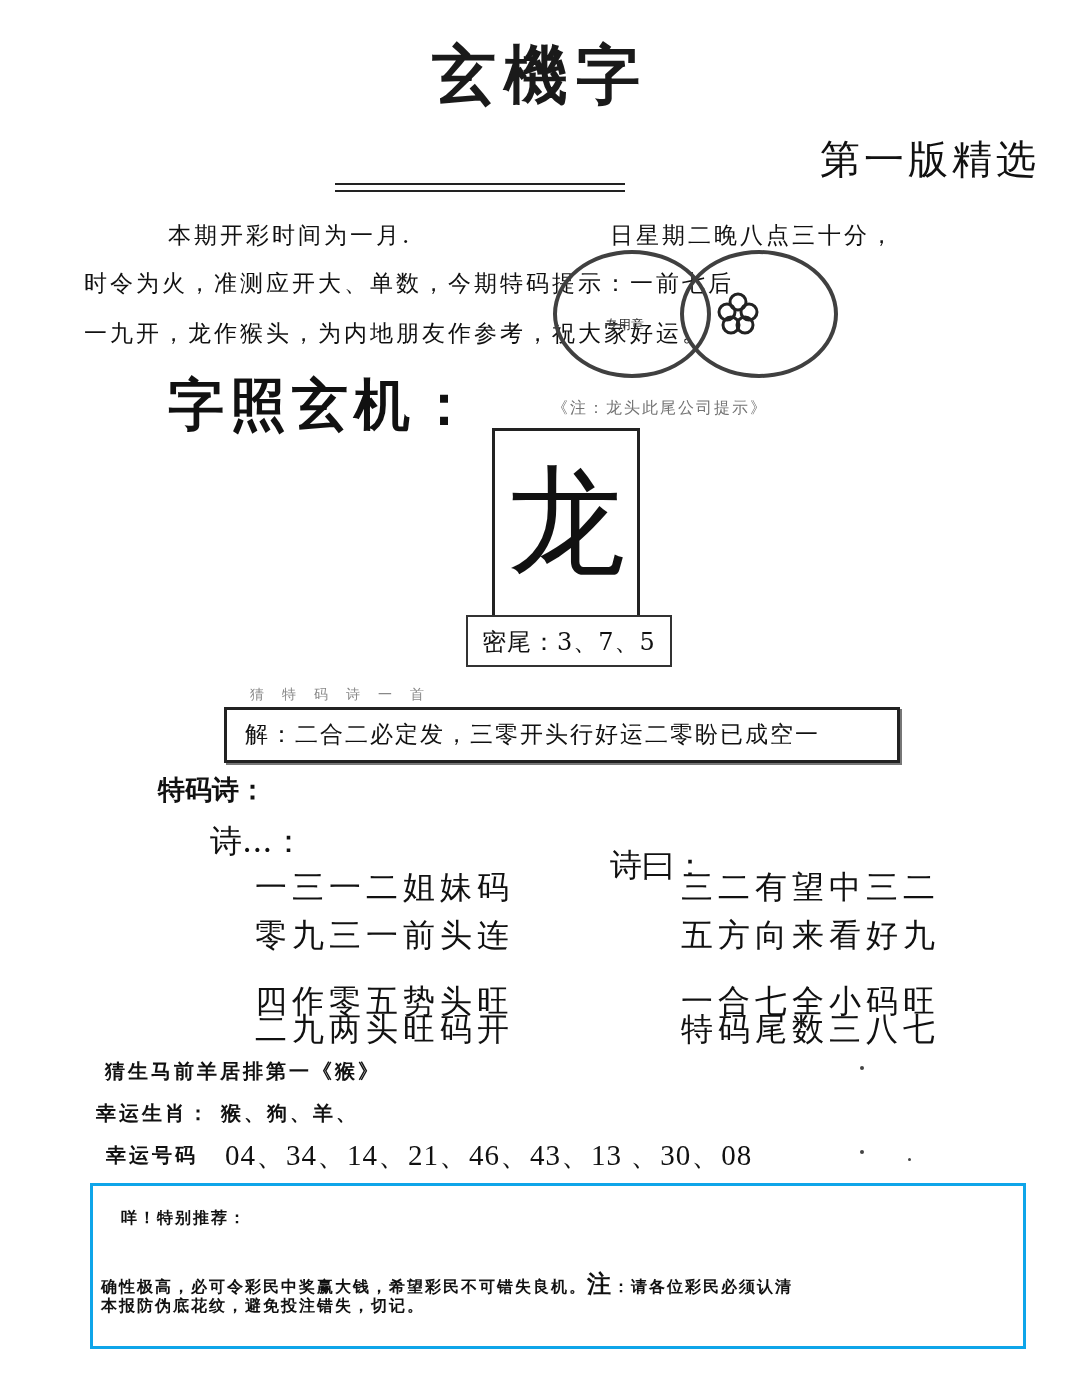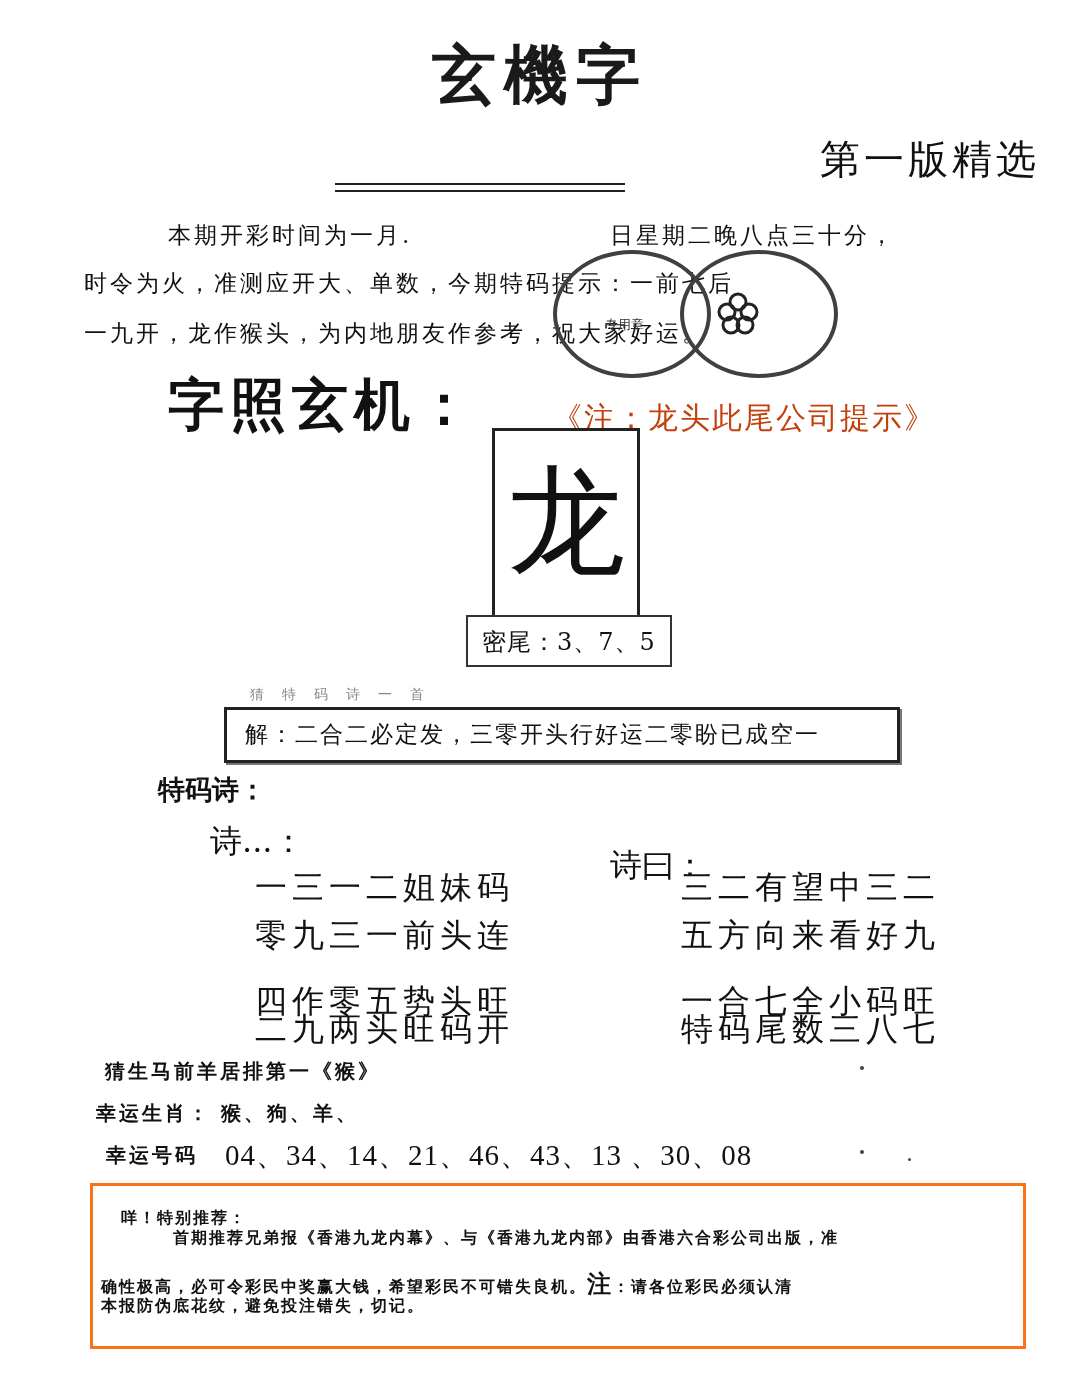--- a/index.html
+++ b/index.html
@@ -27,21 +27,21 @@
   
   .stamp {
     position: absolute; border: 4px solid #404040; border-radius: 50%;
     width: 150px; height: 120px; background: transparent;
   }
   .stamp.s1 { left: 553px; top: 250px; }
   .stamp.s2 { left: 680px; top: 250px; }
   .stamp-text { position: absolute; font-size: 13px; color: #333; }
   .flower { position: absolute; left: 715px; top: 290px; width: 46px; height: 46px; }
   .zodiac-title { left: 152px; top: 368px; font-size: 56px; font-weight: bold; letter-spacing: 6px; margin-left: 16px; }
-  .note { left: 552px; top: 398px; font-size: 30px; color: #c2410c; letter-spacing: 2px; }
+  .note { left: 552px; top: 398px; font-size: 16px; color: #737373; letter-spacing: 2px; }
   .dragon-box {
     position: absolute; left: 492px; top: 428px; width: 142px; height: 184px;
     border: 3px solid #222; background: #fff;
   }
   .dragon-char {
     position: absolute; left: 0; top: 20px; width: 142px; text-align: center;
     font-size: 118px; line-height: 140px; color: #111;
   }
   .tail-box {
     position: absolute; left: 466px; top: 615px; width: 202px; height: 48px;
@@ -62,21 +62,21 @@
   .pl-l { left: 255px; }
   .pl-r { left: 681px; }
   .row1 { top: 866px; } .row2 { top: 914px; } .row3 { top: 960px; margin-top: 20px; } .row4 { top: 1008px; }
   .bold-line { font-size: 20px; font-weight: bold; letter-spacing: 3px; }
   .b1 { left: 105px; top: 1058px; }
   .b2 { left: 96px; top: 1100px; }
   .b3 { left: 106px; top: 1142px; }
   .nums { left: 225px; top: 1136px; font-size: 29px; font-family: "Liberation Serif", serif; letter-spacing: 1px; }
   .rec-box {
     position: absolute; left: 90px; top: 1183px; width: 930px; height: 160px;
-    border: 3px solid #f97316;
+    border: 3px solid #0ea5e9;
   }
   .rec-box .t { position: absolute; font-size: 16px; font-weight: bold; letter-spacing: 2px; white-space: nowrap; }
   .rec-h { left: 28px; top: 22px; }
   .rec-l1 { left: 80px; top: 42px; }
   .rec-l2 { left: 8px; top: 82px; }
   .rec-l3 { left: 8px; top: 110px; }
   .zhu { font-size: 24px; }
   .speck { position: absolute; width: 4px; height: 4px; border-radius: 50%; background: #444; }
 </style>
 </head>
@@ -139,21 +139,20 @@
 <div class="abs bold-line b1">猜生马前羊居排第一《猴》</div>
 <div class="abs bold-line b2">
   <span>幸运生肖：</span>
   <span>猴、狗、羊、</span>
 </div>
 <div class="abs bold-line b3">幸运号码</div>
 <div class="abs nums">04、34、14、21、46、43、13 、30、08</div>
 
 <div class="rec-box">
   <div class="t rec-h">咩！特别推荐：</div>
-  <div class="t rec-l1">首期推荐兄弟报《香港九龙内幕》、与《香港九龙内部》由香港六合彩公司出版，准</div>
   <div class="t rec-l3">本报防伪底花纹，避免投注错失，切记。</div>
   <div class="t rec-l2">
     <span>确性极高，必可令彩民中奖赢大钱，希望彩民不可错失良机。</span><span class="zhu">注</span><span>：请各位彩民必须认清</span>
   </div>
 </div>
 
 <div class="speck" style="left:860px;top:1066px;"></div>
 <div class="speck" style="left:860px;top:1150px;"></div>
 <div class="speck" style="left:908px;top:1158px;width:3px;height:3px;"></div>
 

